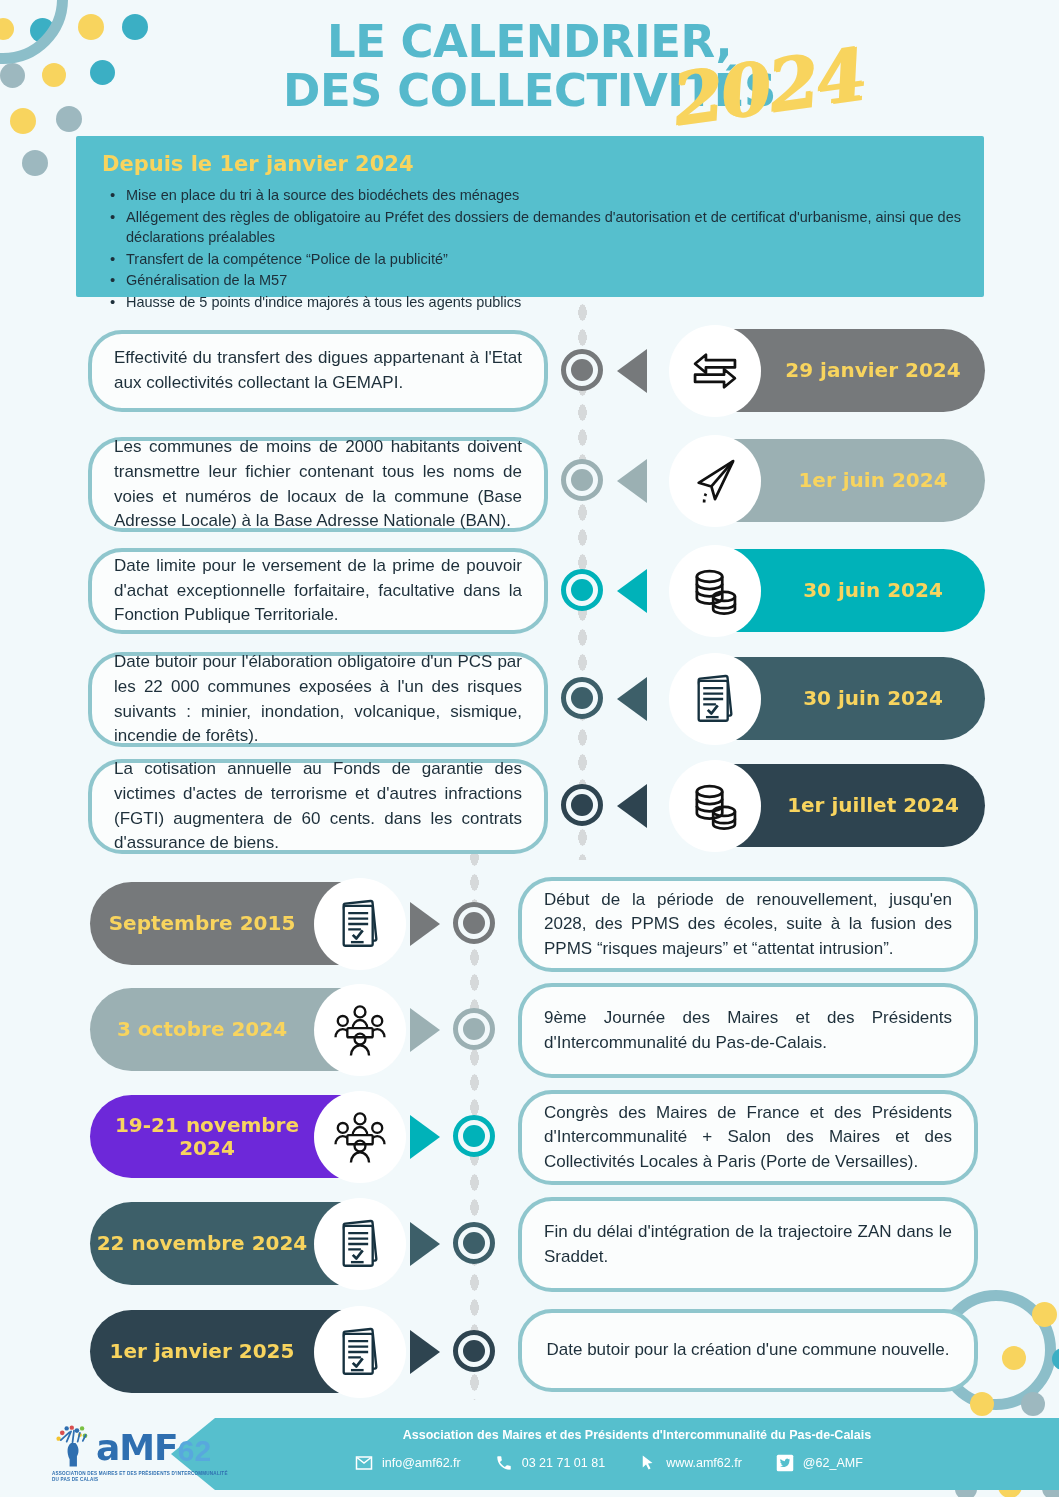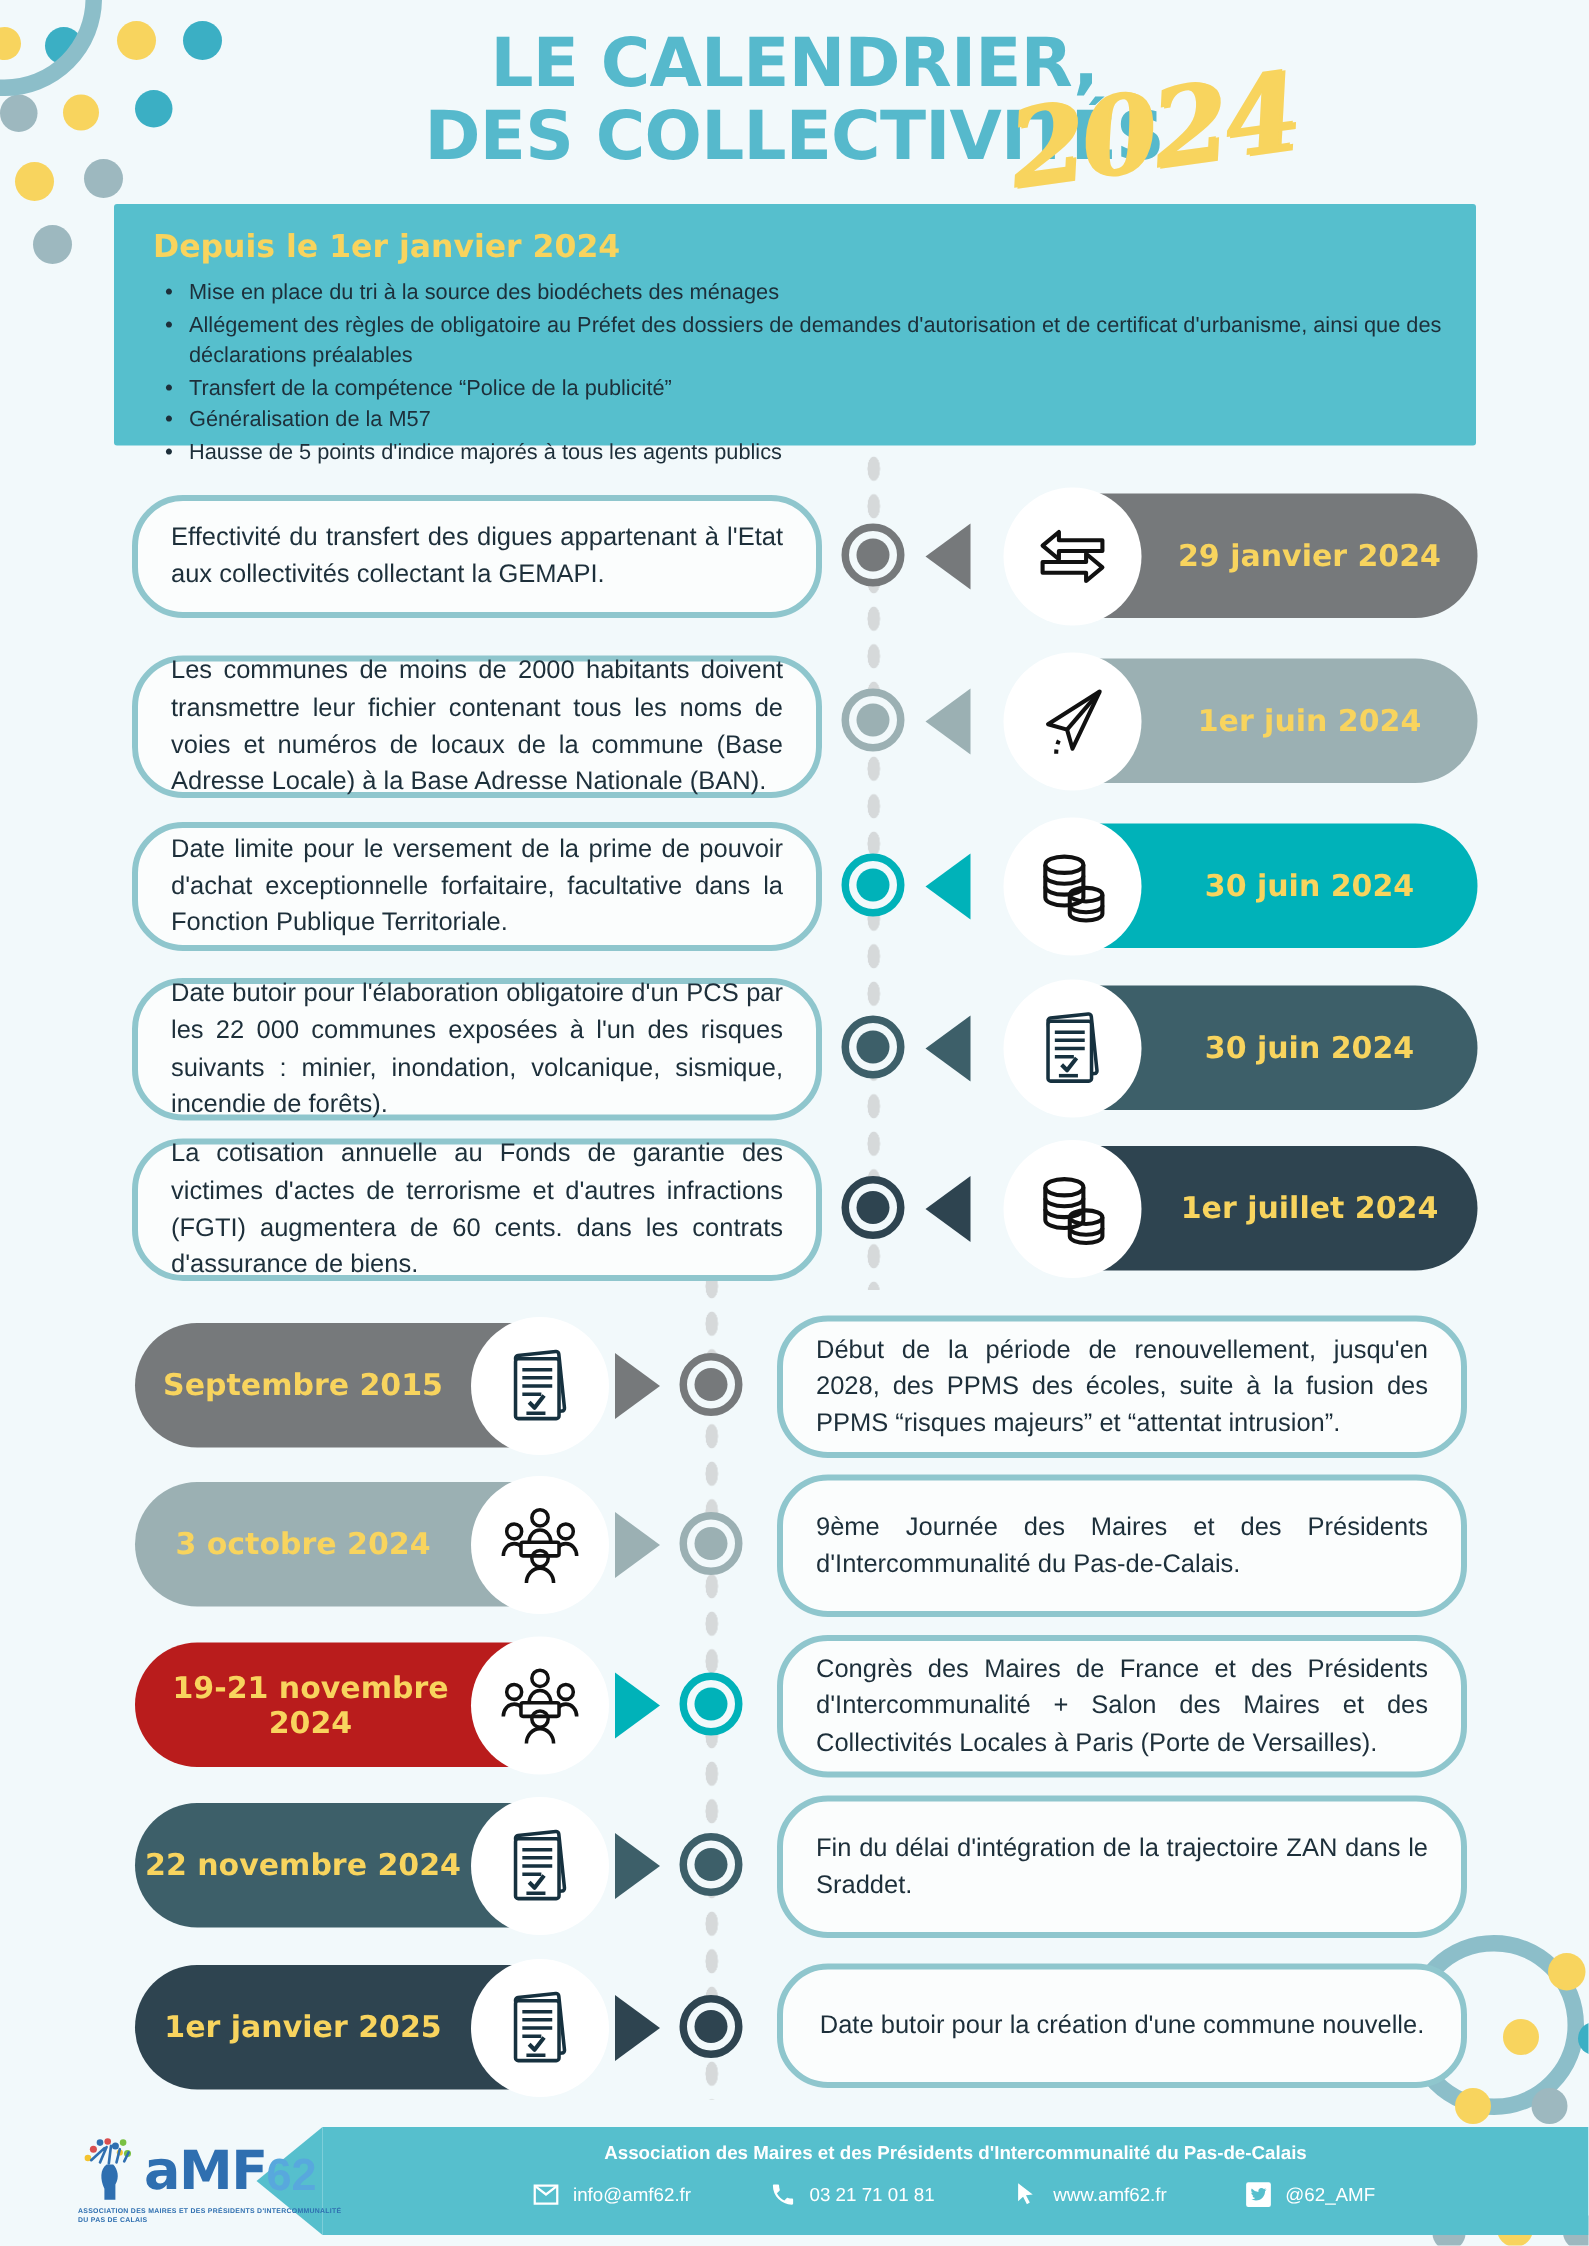--- a/index.html
+++ b/index.html
@@ -128,21 +128,21 @@
     width: 0; height: 0;
     border-top: 36px solid transparent; border-bottom: 36px solid transparent;
     border-right: 44px solid #56bfcd;
   }
   .footer-title {
     position: absolute; left: 215px; top: 10px; width: 844px;
     text-align: center; color: #fff; font-size: 12.5px; font-weight: bold;
   }
   .footer-contacts {
     position: absolute; left: 355px; top: 36px; width: 620px;
-    display: flex; align-items: center; gap: 52px;
+    display: flex; align-items: center; gap: 34px;
   }
   .contact { display: flex; align-items: center; gap: 9px; }
   .contact span { color: #fff; font-size: 12.5px; }
   .contact svg { width: 18px; height: 18px; fill: #fff; }
 
   .logo { position: absolute; left: 52px; top: 6px; width: 180px; }
   .logo-row { display: flex; align-items: flex-end; }
   .logo-txt {
     font-size: 36px; font-weight: 800; color: #2f6fb0;
     font-family: "DejaVu Sans", sans-serif; letter-spacing: -1px;
@@ -352,21 +352,21 @@
     <div class="tri-right" style="left:410px;top:22px;color:#9bb0b3;"></div>
     <div class="node" style="left:453px;top:22px;color:#9bb0b3;">
         <i></i>
       </div>
     <div class="bubble" style="left:518px;top:-3px;width:460px;height:95px;">
       <p>9ème Journée des Maires et des Présidents d'Intercommunalité du Pas-de-Calais.</p>
     </div>
   </div>
 
   <div class="row" style="top:793px;">
-    <div class="pill" style="left:90px;top:2px;width:312px;background:#b91c1c;">
+    <div class="pill" style="left:90px;top:2px;width:312px;background:#6d28d9;">
       <div class="date-txt" style="padding-right:92px;padding-left:14px;">19-21 novembre 2024</div>
       <div class="icon-circle" style="right:-4px;">
         <svg viewBox="0 0 64 64" fill="none" stroke="#111" stroke-width="2.6" stroke-linejoin="round">
           <circle cx="32" cy="12" r="6"></circle>
           <path d="M24 30c0-5 3.5-9 8-9s8 4 8 9"></path>
           <circle cx="13" cy="22" r="5.5"></circle>
           <path d="M5 40c0-5 3.5-9 8-9s8 4 8 9"></path>
           <circle cx="51" cy="22" r="5.5"></circle>
           <path d="M43 40c0-5 3.5-9 8-9s8 4 8 9"></path>
           <rect x="18" y="30" width="28" height="10" rx="1.5" fill="#fff"></rect>

